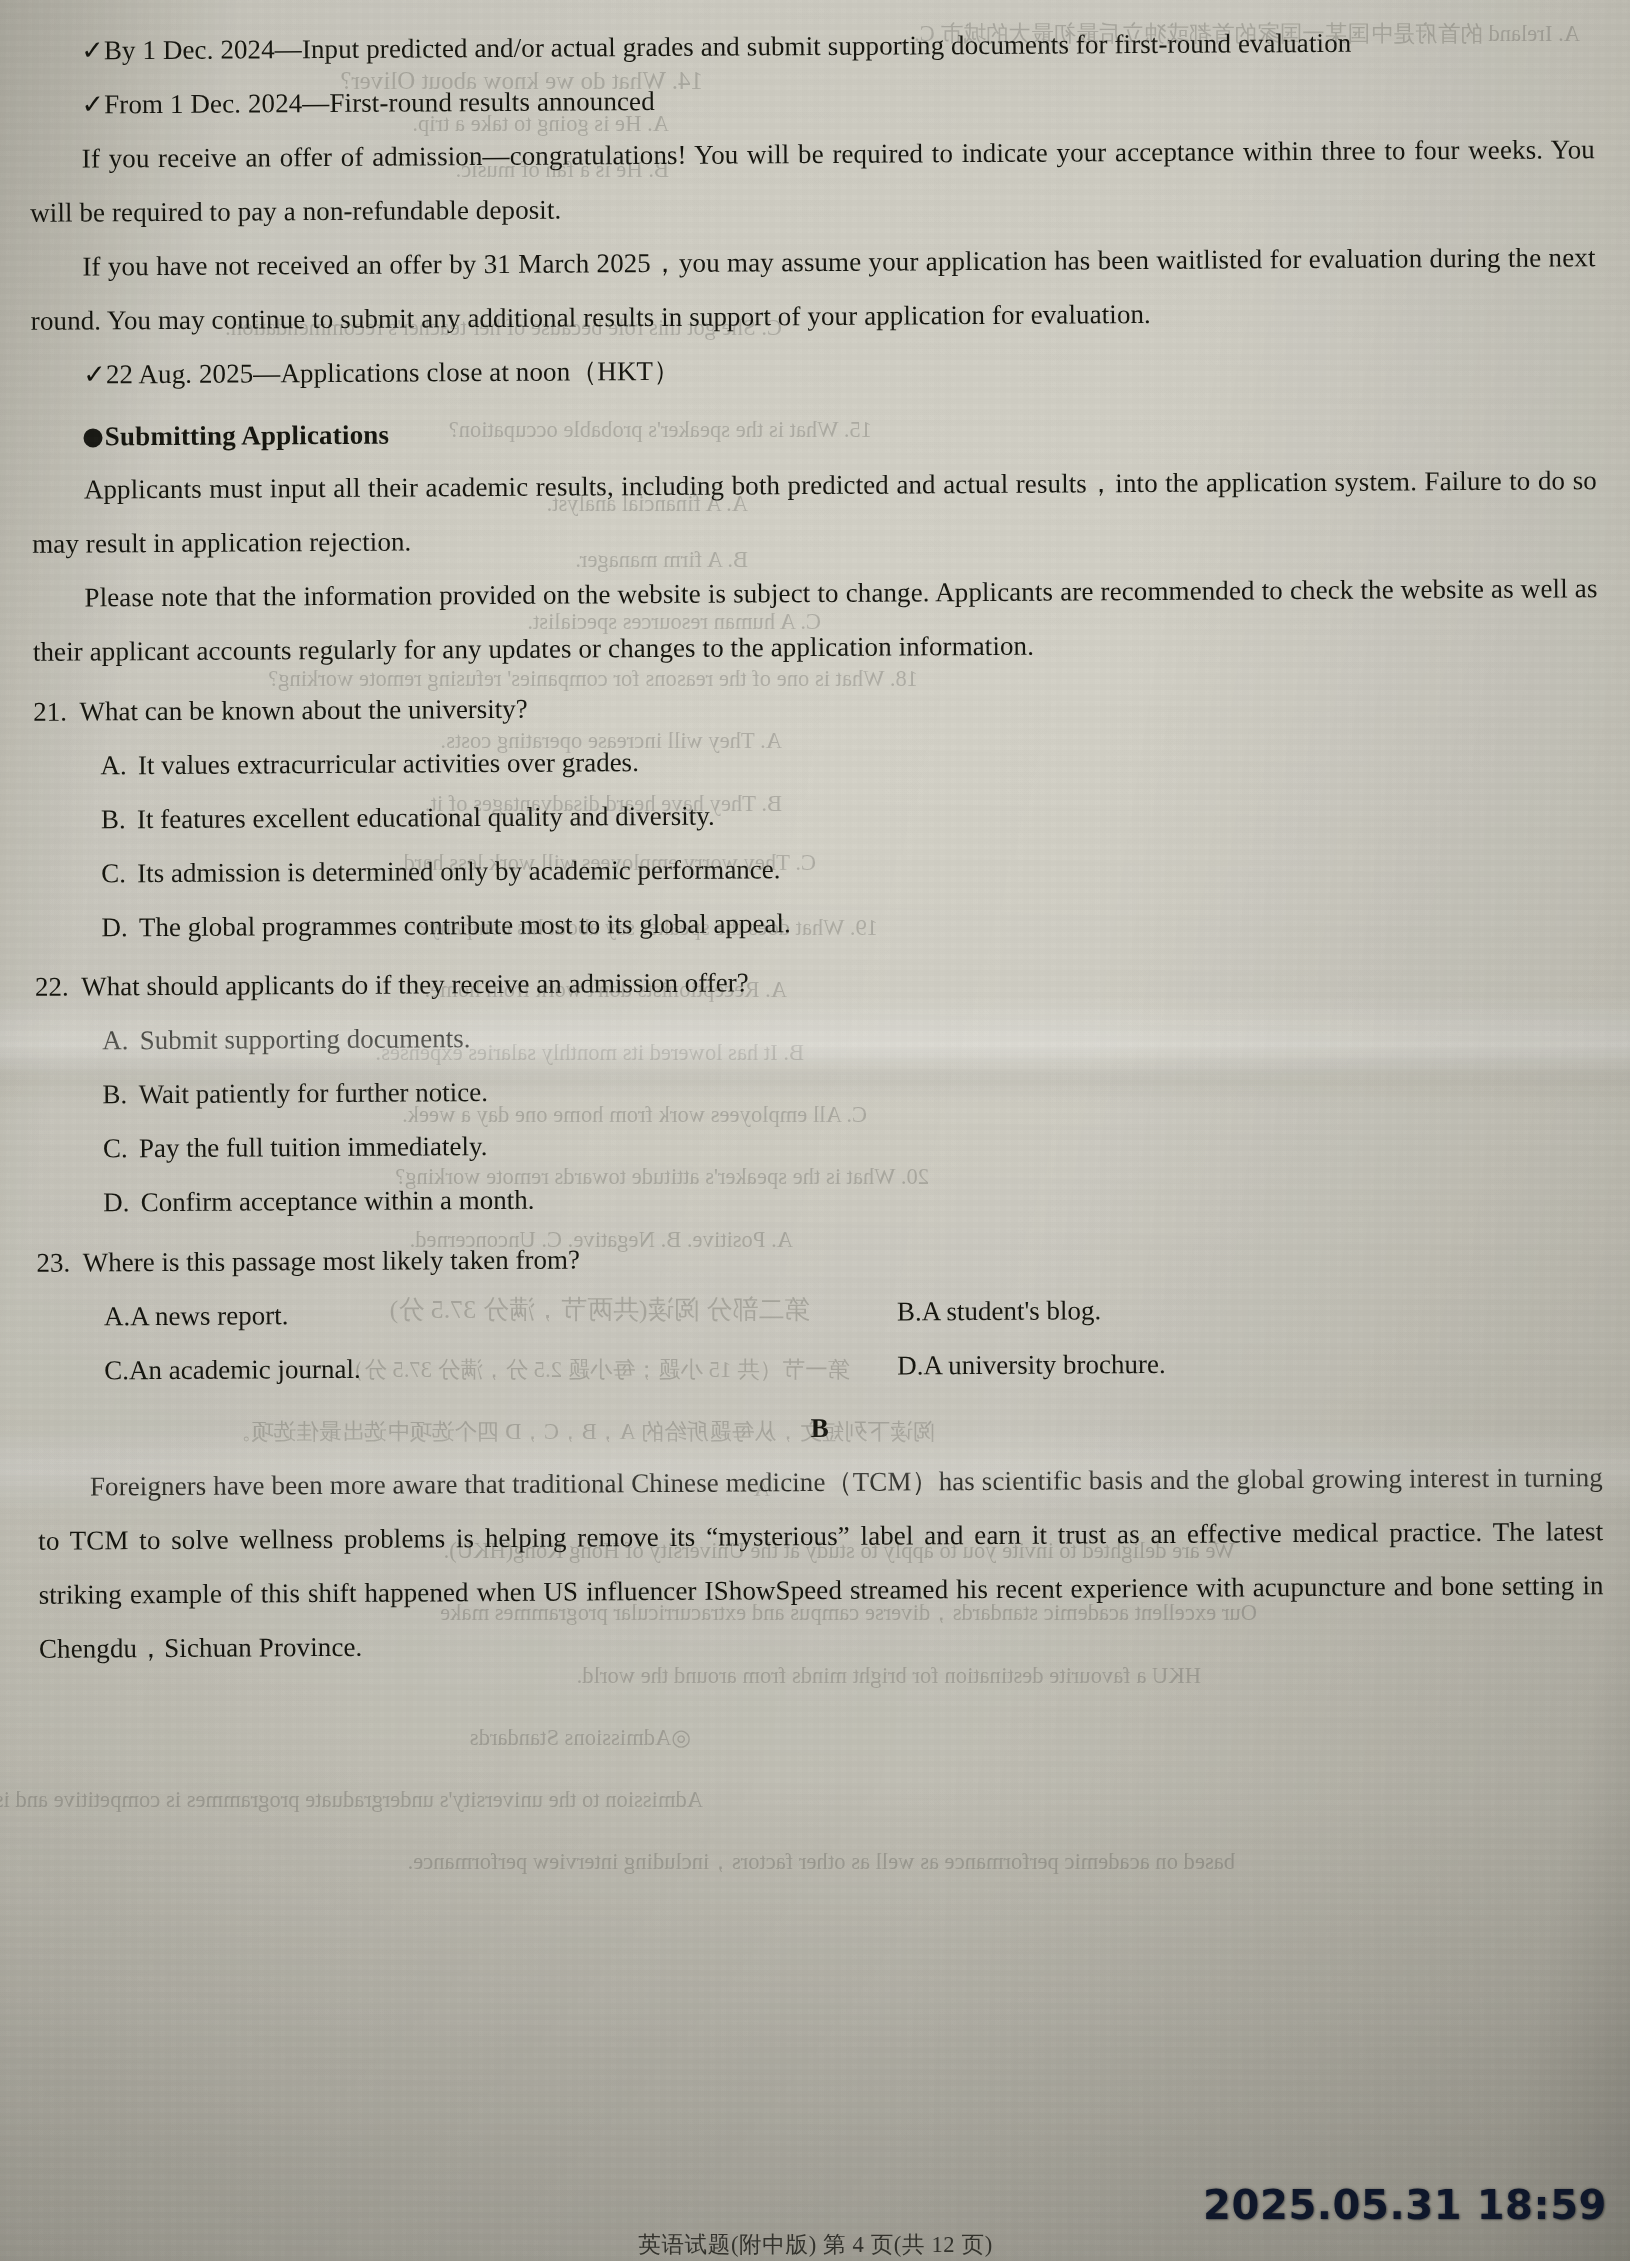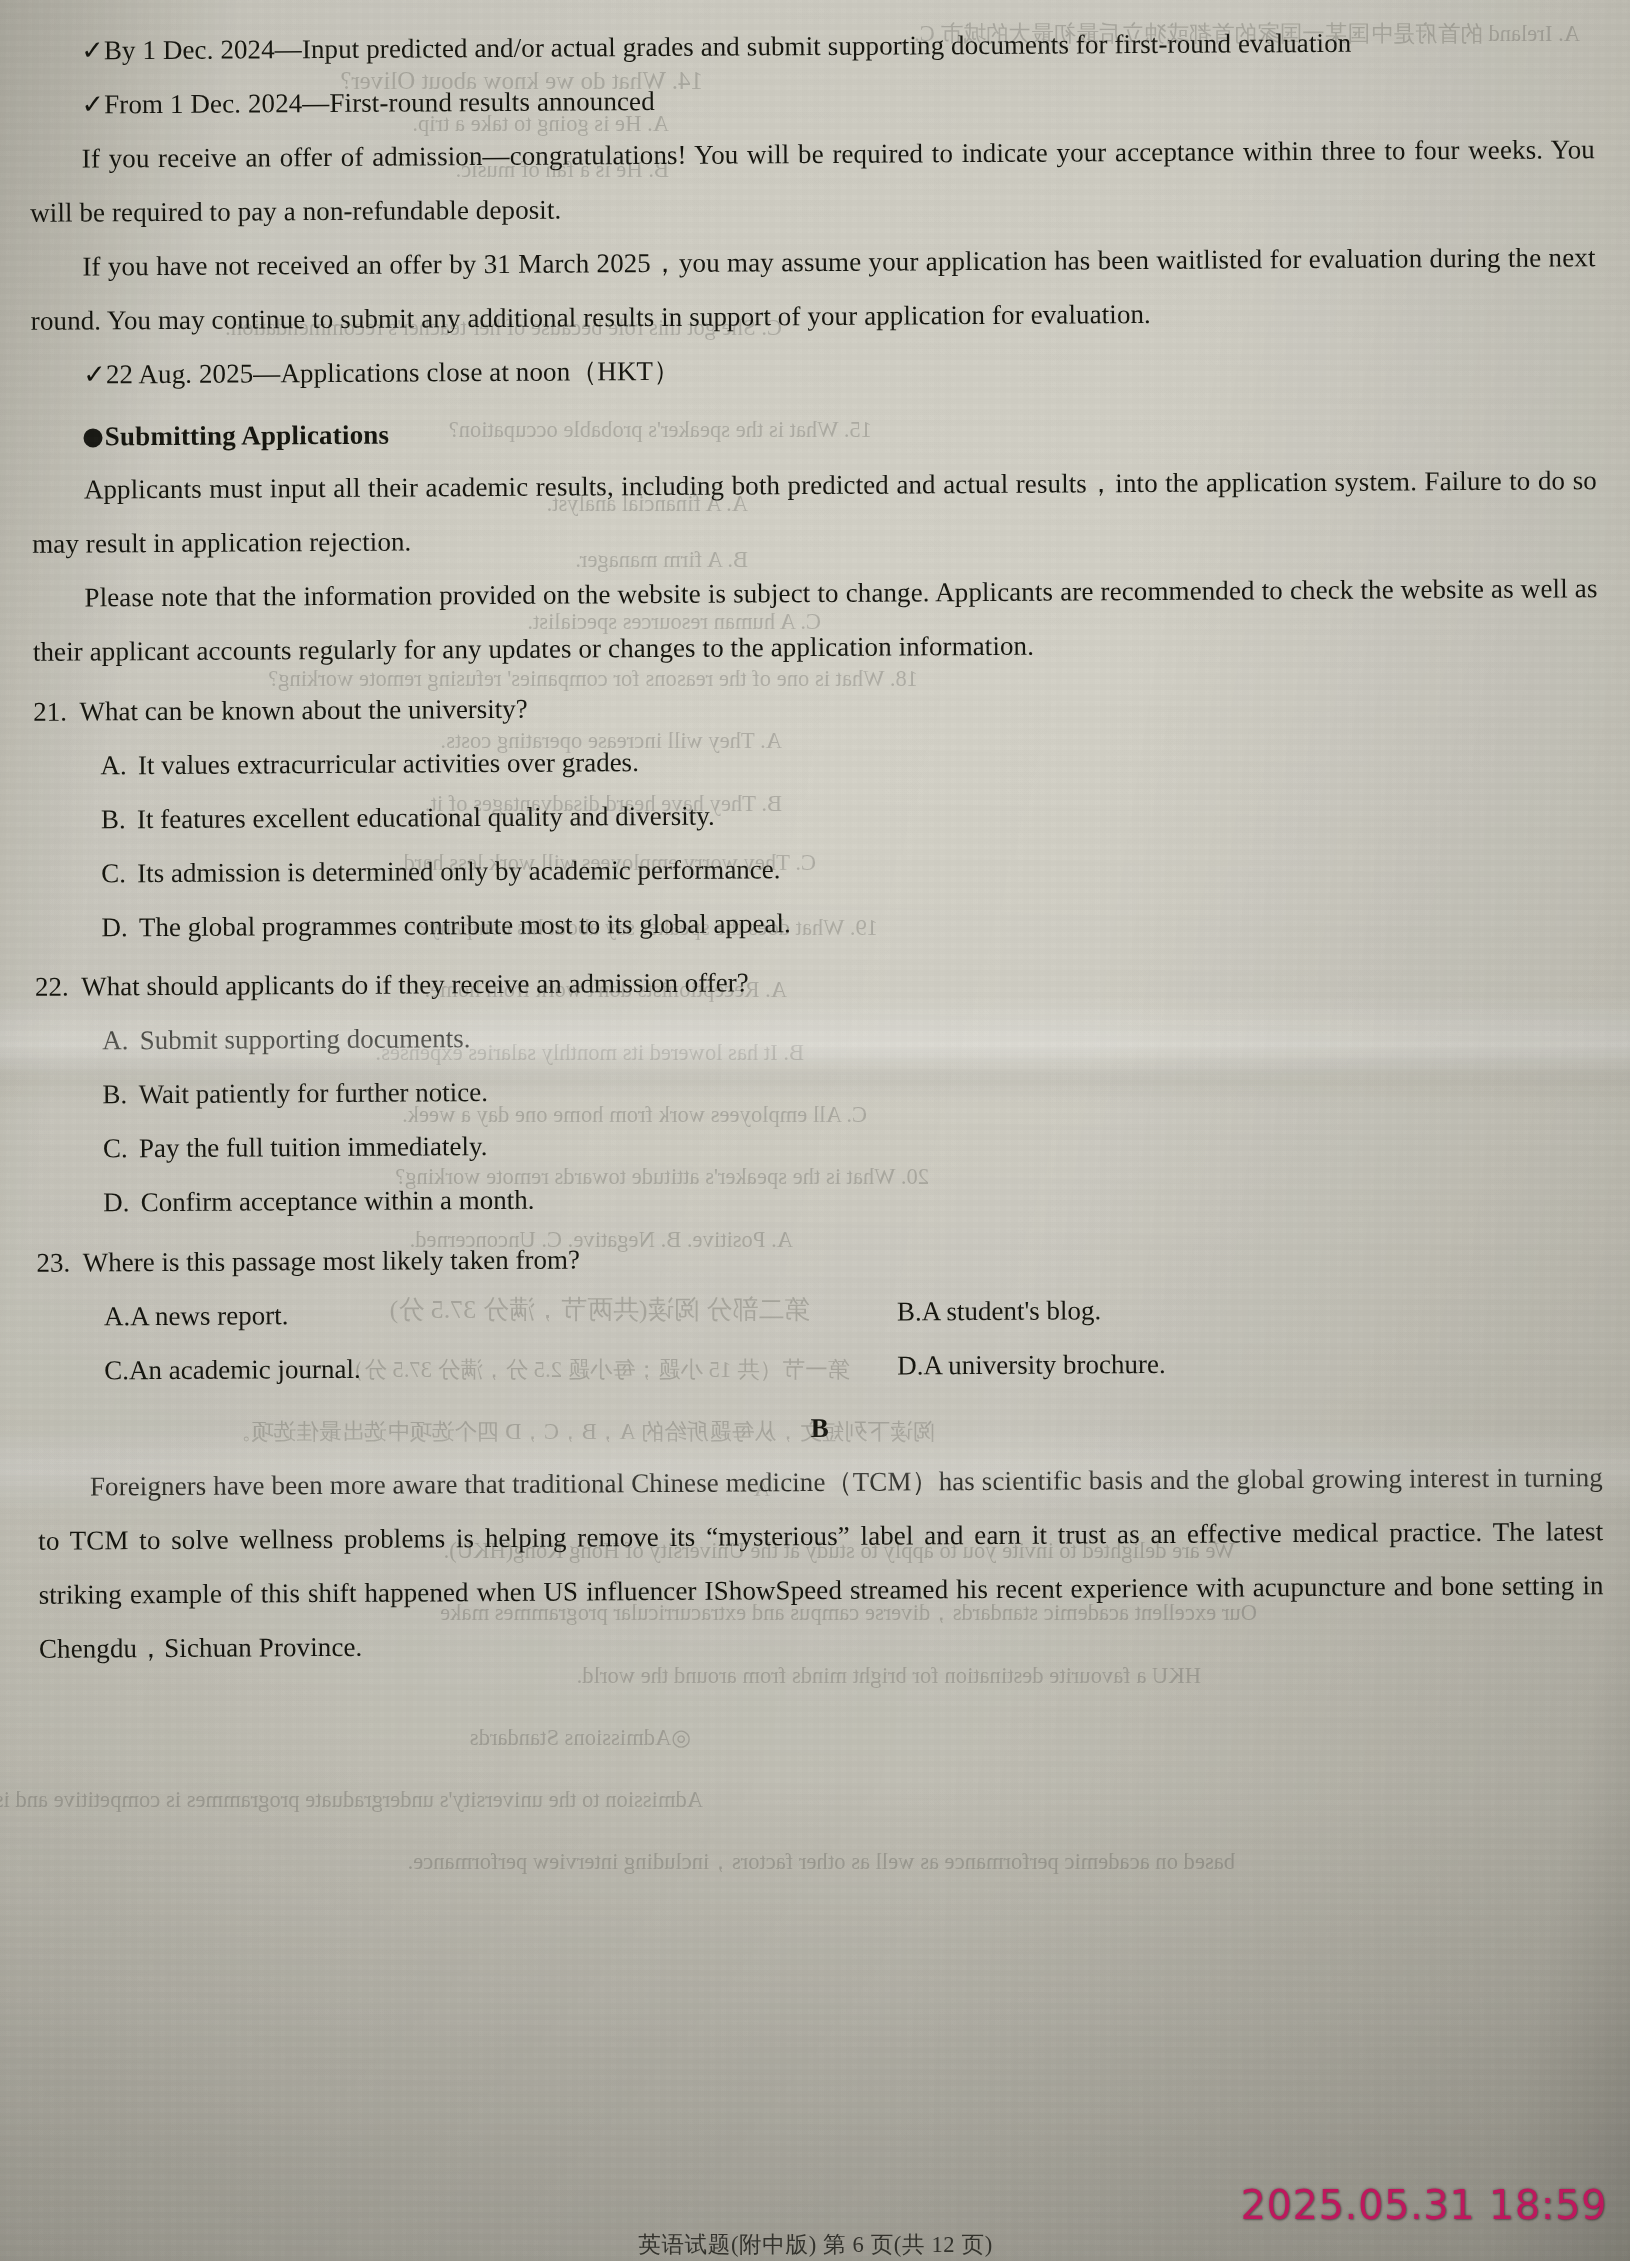--- a/index.html
+++ b/index.html
@@ -116,24 +116,24 @@
   
   #contentWrap{
     position:absolute;inset:0;
     transform:rotate(-0.35deg);
     transform-origin:50% 30%;
   }
   
   #stamp{
     position:absolute;
     right:24px;bottom:33px;
-    color:#be185d;
+    color:#0f172a;
     font-family:"DejaVu Sans","Liberation Sans",sans-serif;
     font-size:40px;
-    font-weight:400;
+    font-weight:700;
     letter-spacing:0.6px;
     text-shadow:0 0 3.4px rgba(0,0,0,.35), 1.1px 1.1px 1.7px rgba(0,0,0,.28);
     white-space:nowrap;
   }
   
   #footer{
     position:absolute;
     left:0;right:0;bottom:1.1px;
     text-align:center;
     font-size:22.6px;
@@ -236,15 +236,15 @@
   <p class="para">Foreigners have been more aware that traditional Chinese medicine（TCM）has scientific basis and the global growing interest in turning to TCM to solve wellness problems is helping remove its “mysterious” label and earn it trust as an effective medical practice. The latest striking example of this shift happened when US influencer IShowSpeed streamed his recent experience with acupuncture and bone setting in Chengdu，Sichuan Province.</p>
 
 </div>
 </div>
 
 <div id="crease"></div>
 <div id="crease2"></div>
 <div id="shade"></div>
 <div id="grain"></div>
 
-<div id="footer">英语试题(附中版) 第 6 页(共 12 页)</div>
+<div id="footer">英语试题(附中版) 第 4 页(共 12 页)</div>
 <div id="stamp">2025.05.31 18:59</div>
 
 
 </body></html>

